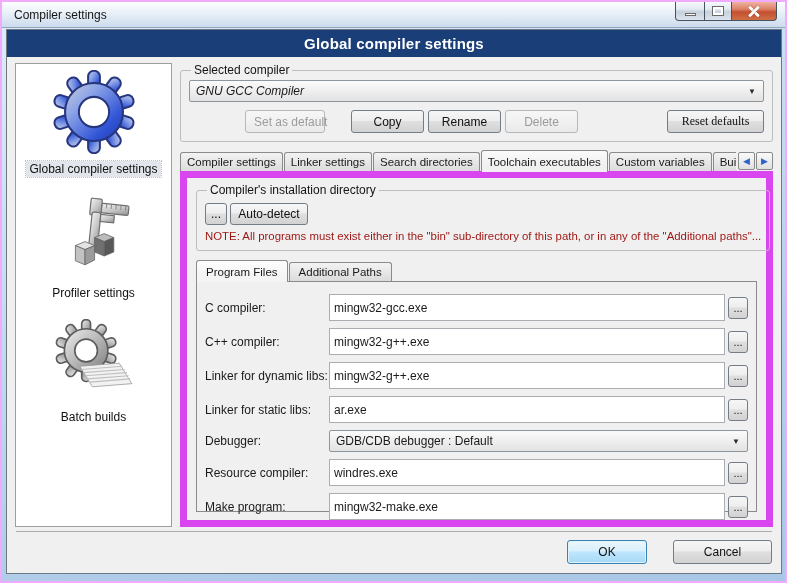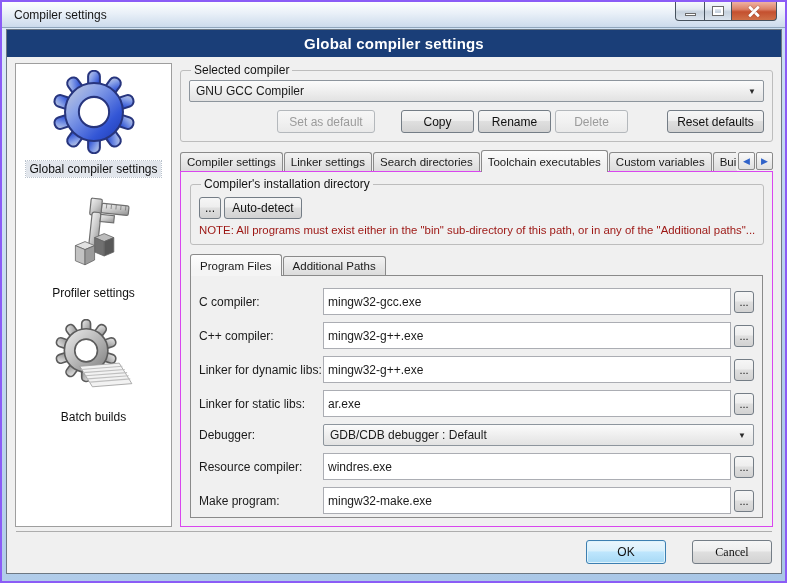--- a/index.html
+++ b/index.html
@@ -3,21 +3,21 @@
 <meta charset="utf-8">
 <style>
   * { box-sizing: border-box; }
   html,body { margin:0; padding:0; }
   body {
     width:787px; height:583px;
     font-family:"Liberation Sans", sans-serif;
     font-size:12px; color:#1a1a1a;
     background:#222;
   }
-  .win { position:relative; width:787px; height:583px; background:#8b5cf6; padding:2px; }
+  .win { position:relative; width:787px; height:583px; background:#f0abfc; padding:2px; }
 
   
   .titlebar {
     height:26px; position:relative;
     background:linear-gradient(#fdfefe,#e9f0f8 45%,#ccdbec);
     border-bottom:1px solid #8fa5bb;
     display:flex; align-items:center; padding-left:12px;
   }
   .title { color:#161616; font-size:12px; }
   .winbtns { position:absolute; top:0; right:8px; display:flex; }
@@ -58,56 +58,56 @@
 
   
   .main { flex:1; display:flex; flex-direction:column; min-width:0; }
   fieldset.group { border:1px solid #bdbdbd; border-radius:3px; margin:0; padding:3px 8px 8px 8px; }
   fieldset.group legend { font-size:12px; padding:0 3px; margin-left:2px; color:#131313; }
 
   .combo {
     height:22px; border:1px solid #8d959d; border-radius:2px;
     background:linear-gradient(#fbfbfb,#f0f0f0 45%,#e2e2e2);
     display:flex; align-items:center; justify-content:space-between;
-    padding:0 7px 0 6px; cursor:pointer; overflow:hidden; white-space:nowrap;
+    padding:0 7px 0 6px; cursor:pointer; overflow:hidden; white-space:nowrap;font-style:italic;
   }
   .combo-arrow { font-size:8px; color:#2a2a2a; margin-left:6px; }
 
   .btnrow { display:flex; align-items:center; margin-top:8px; }
   .btn {
     height:23px; border:1px solid #747d86; border-radius:3px;
     background:linear-gradient(#f6f6f6,#eeeeee 45%,#dfdfdf 50%,#d2d2d2);
     font-family:inherit; font-size:12px; color:#111; padding:0 8px; cursor:pointer; white-space:nowrap;
   }
   .btn:disabled { border-color:#b4b8bc; color:#9b9b9b;
     background:linear-gradient(#f6f6f6,#f1f1f1 50%,#e9e9e9); cursor:default; }
-  .btn[data-key="set_default"] { width:98px; margin-left:88px; }
+  .btn[data-key="set_default"] { width:80px; margin-left:56px; }
   .btn[data-key="copy"]   { width:73px; margin-left:26px; }
   .btn[data-key="rename"] { width:73px; margin-left:4px; }
   .btn[data-key="delete"] { width:73px; margin-left:4px; }
-  .btn[data-key="reset"]  { width:97px; margin-left:auto; }
+  .btn[data-key="reset"]  { width:97px; margin-left:auto;font-family:Liberation Serif, serif; }
 
   
   .tabrow { position:relative; margin-top:8px; height:22px; flex:0 0 auto; }
   .tabs { display:flex; overflow:hidden; margin-right:36px; height:22px; }
   .tab {
     flex:1 0 auto; height:20px; margin-top:2px; line-height:19px; text-align:center;
     padding:0 6px; border:1px solid #8a8a8a; border-bottom:none; border-radius:3px 3px 0 0;
     background:linear-gradient(#f3f3f3,#dadada); margin-right:1px; white-space:nowrap;
     font-size:11.5px; cursor:pointer; overflow:hidden;
   }
   .tab.active { height:22px; margin-top:0; line-height:22px; background:linear-gradient(#fbfbfb,#f0f0f0 70%); position:relative; z-index:2; }
   .tabs::after { content:""; flex:0 0 8px; height:20px; margin-top:2px; border:1px solid #8a8a8a; border-bottom:none;
     border-radius:3px 0 0 0; background:linear-gradient(#f3f3f3,#dadada); }
   .scrollers { position:absolute; right:0; top:2px; display:flex; gap:1px; background:#f0f0f0; padding-left:2px; }
   .scroller { width:17px; height:18px; border:1px solid #8a8a8a; border-radius:2px;
     background:linear-gradient(#fafafa,#e0e0e0); display:flex; align-items:center; justify-content:center;
     color:#2f62c9; font-size:9px; cursor:pointer; }
 
-  .tabpanel { border:1px solid #d946ef; margin-top:-1px; flex:1; background:#f0f0f0;
+  .tabpanel { border:7px solid #d946ef; margin-top:-1px; flex:1; background:#f0f0f0;
     padding:5px 9px 8px 9px; display:flex; flex-direction:column; min-height:0; position:relative; z-index:1; }
 
   
   .inst-row { display:flex; gap:3px; margin-top:3px; align-items:center; }
   .textbox { flex:1; height:20px; border:1px solid #abadb3; background:#fff; display:flex; align-items:center;
     padding:0 4px; overflow:hidden; white-space:nowrap; cursor:text; }
   .btn.small { height:22px; width:22px; padding:0; }
   .btn.autodetect { height:22px; width:78px; padding:0; }
   .note { margin-top:5px; font-size:11.4px; color:#9c1512; white-space:nowrap; overflow:hidden; }
 
@@ -125,21 +125,21 @@
   .field-browse { flex:0 0 20px; width:20px; height:22px; padding:0; margin-left:3px; font-size:11px; }
   .field-combo { flex:1; height:22px; border:1px solid #8d959d; border-radius:2px;
     background:linear-gradient(#fbfbfb,#f0f0f0 45%,#e2e2e2);
     display:flex; align-items:center; justify-content:space-between; padding:0 7px 0 6px; cursor:pointer;gap:18px; }
 
   
   .footer { flex:0 0 auto; margin:0 9px; border-top:1px solid #adadad; padding:8px 0 9px 0;
     display:flex; justify-content:flex-end; gap:26px; }
   .btn.ok { width:80px; height:24px; border-color:#3c7fb1;
     background:linear-gradient(#eaf6fd,#d9f0fc 45%,#bee6fd 50%,#a7d9f5); box-shadow:inset 0 0 0 1px #dff3fc; }
-  .btn.cancel { width:80px; height:24px;font-family:Liberation Serif, serif; }
+  .btn.cancel { width:99px; height:24px; }
 </style>
 </head>
 <body>
 
 <div class="win">
   <div class="titlebar">
     <span class="title">Compiler settings</span>
     <div class="winbtns">
       <div class="wb min">
           <span class="g-min"></span>

